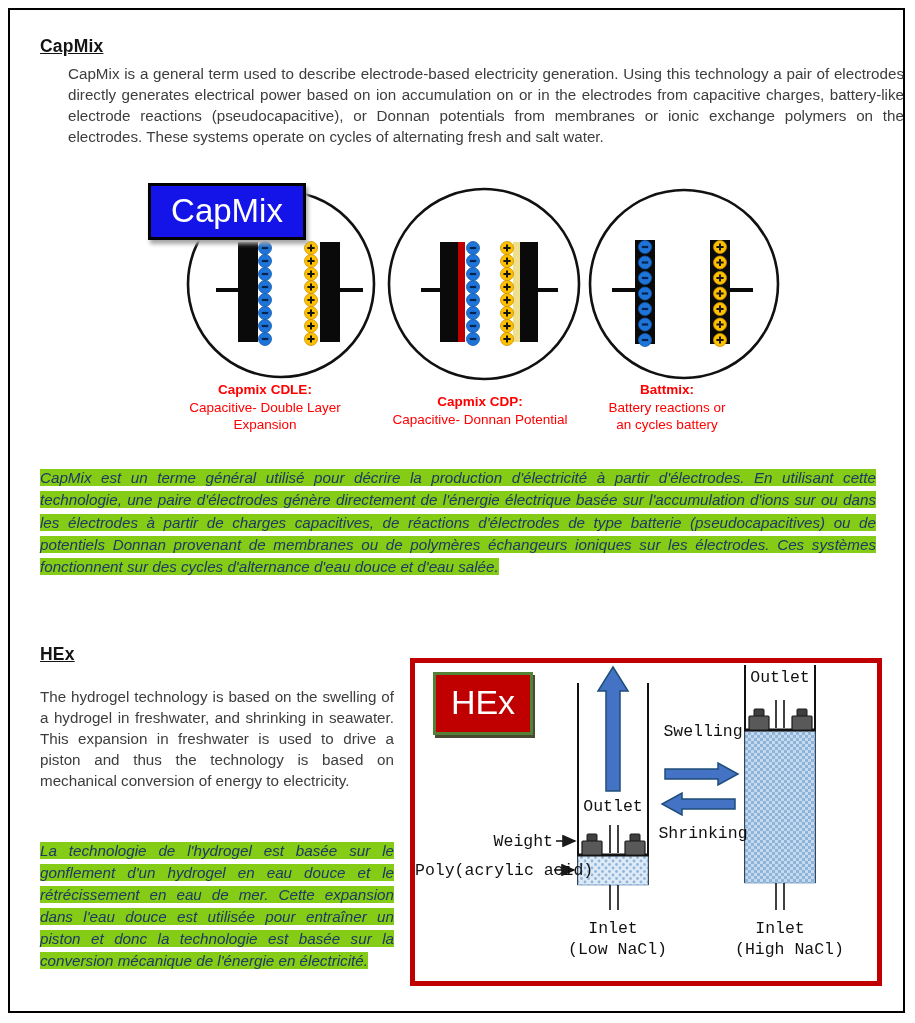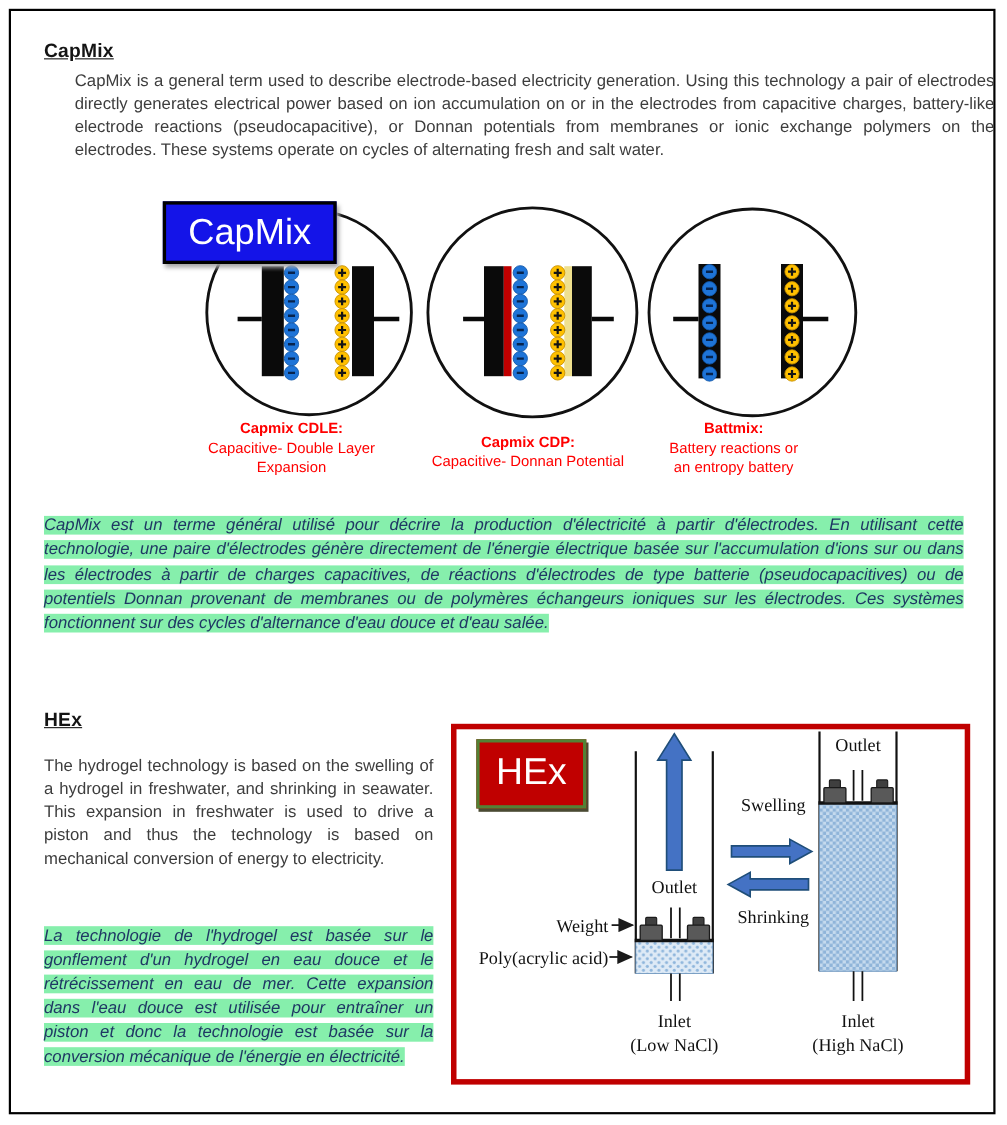--- a/index.html
+++ b/index.html
@@ -15,21 +15,21 @@
     position:absolute; margin:0; font-size:17.5px; font-weight:bold;
     color:#141414; text-decoration:underline; letter-spacing:0.2px;
   }
   #capmix-heading { left:40px; top:36px; }
   #hex-heading    { left:40px; top:644px; }
   .para {
     position:absolute; margin:0; text-align:justify;
     color:#3d3d3d; font-size:15.2px; line-height:20.9px;
   }
   .para-fr { font-style:italic; color:#1F3864; }
-  .hl { background:#86efac; }
+  .hl { background:#84cc16; }
   #capmix-en { left:40px; top:64px;  width:836px;margin-left:28px; }
   #capmix-fr { left:40px; top:467px; width:836px; line-height:22.3px; }
   #hex-en    { left:40px; top:671px; width:354px;margin-top:16px; }
   #hex-fr    { left:40px; top:840px; width:354px; line-height:22px; }
 
   
   .fig1 { position:absolute; left:140px; top:180px; width:750px; height:262px; }
   .fig1 svg { position:absolute; left:0; top:0; }
   .capmix-label {
     position:absolute; left:8px; top:3px; width:152px; height:51px;
@@ -53,21 +53,21 @@
   }
   .fig2-inner { position:absolute; inset:0; }
   .fig2-inner svg { position:absolute; left:0; top:0; }
   .hex-label {
     position:absolute; left:18px; top:9px; width:100px; height:63px;
     background:#C00000; border:3px solid #538135; box-sizing:border-box;
     box-shadow:2px 3px 0 #4a4a32;
     color:#fff; font-size:34px; text-align:center; line-height:55px; font-weight:400;
   }
   .flabel {
-    position:absolute; font-family:Liberation Serif, serif; font-size:16.5px;
+    position:absolute; font-family:Liberation Mono, monospace; font-size:16.5px;
     color:#111; text-align:center; line-height:21px; white-space:nowrap;
   }
   .flabel.right { text-align:right; }
   #outlet-left  { left:163px; top:133px; width:70px; }
   #outlet-right { left:330px; top:4px;   width:70px; }
   #swelling     { left:243px; top:58px;  width:90px; }
   #shrinking    { left:243px; top:160px; width:90px; }
   #weight-label { left:70px;  top:168px; width:68px; }
   #poly-label   { left:0px;   top:197px; width:138px; }
   #inlet-left   { left:153px; top:255px; width:90px; }
@@ -188,21 +188,21 @@
       <div>Capacitive- Double Layer</div>
       <div>Expansion</div>
     </div>
     <div class="cap c2">
       <div class="t">Capmix CDP:</div>
       <div>Capacitive- Donnan Potential</div>
     </div>
     <div class="cap c3">
       <div class="t">Battmix:</div>
       <div>Battery reactions or</div>
-      <div>an entropy battery</div>
+      <div>an cycles battery</div>
     </div>
   </div>
 
   <p class="para para-fr" id="capmix-fr"><span class="hl">CapMix est un terme général utilisé pour décrire la production d'électricité à partir d'électrodes. En utilisant cette technologie, une paire d'électrodes génère directement de l'énergie électrique basée sur l'accumulation d'ions sur ou dans les électrodes à partir de charges capacitives, de réactions d'électrodes de type batterie (pseudocapacitives) ou de potentiels Donnan provenant de membranes ou de polymères échangeurs ioniques sur les électrodes. Ces systèmes fonctionnent sur des cycles d'alternance d'eau douce et d'eau salée.</span></p>
 
   <h1 class="heading" id="hex-heading">HEx</h1>
   <p class="para" id="hex-en">The hydrogel technology is based on the swelling of a hydrogel in freshwater, and shrinking in seawater. This expansion in freshwater is used to drive a piston and thus the technology is based on mechanical conversion of energy to electricity.</p>
   <p class="para para-fr" id="hex-fr"><span class="hl">La technologie de l'hydrogel est basée sur le gonflement d'un hydrogel en eau douce et le rétrécissement en eau de mer. Cette expansion dans l'eau douce est utilisée pour entraîner un piston et donc la technologie est basée sur la conversion mécanique de l'énergie en électricité.</span></p>
 
   <div class="fig2">

